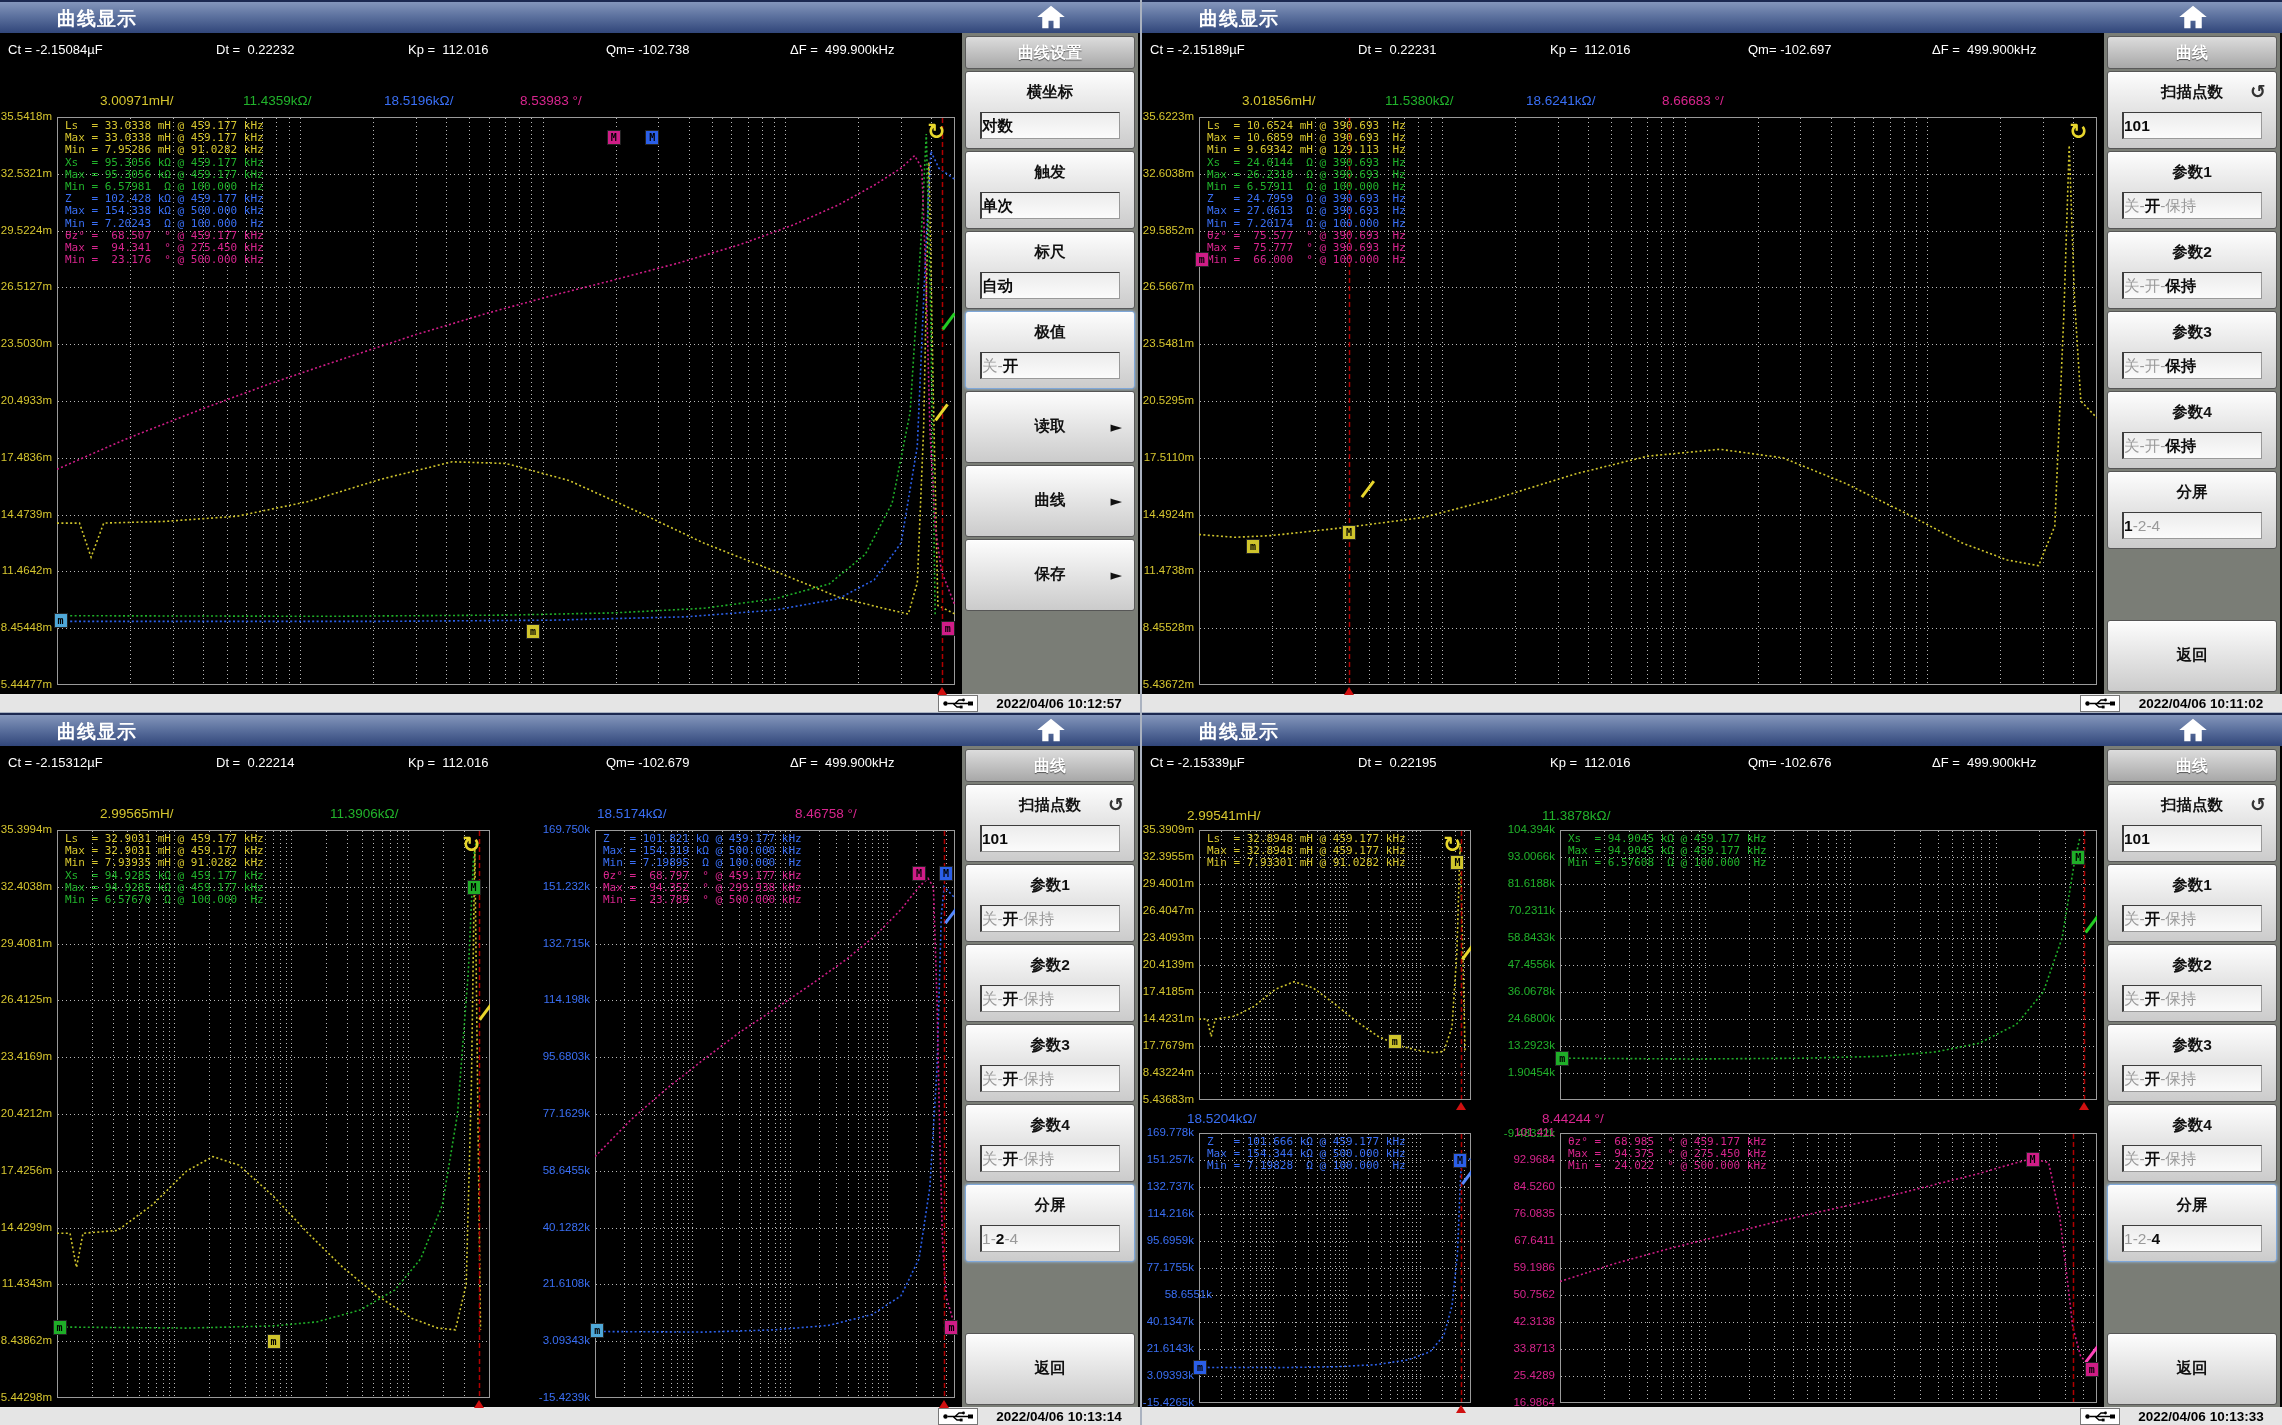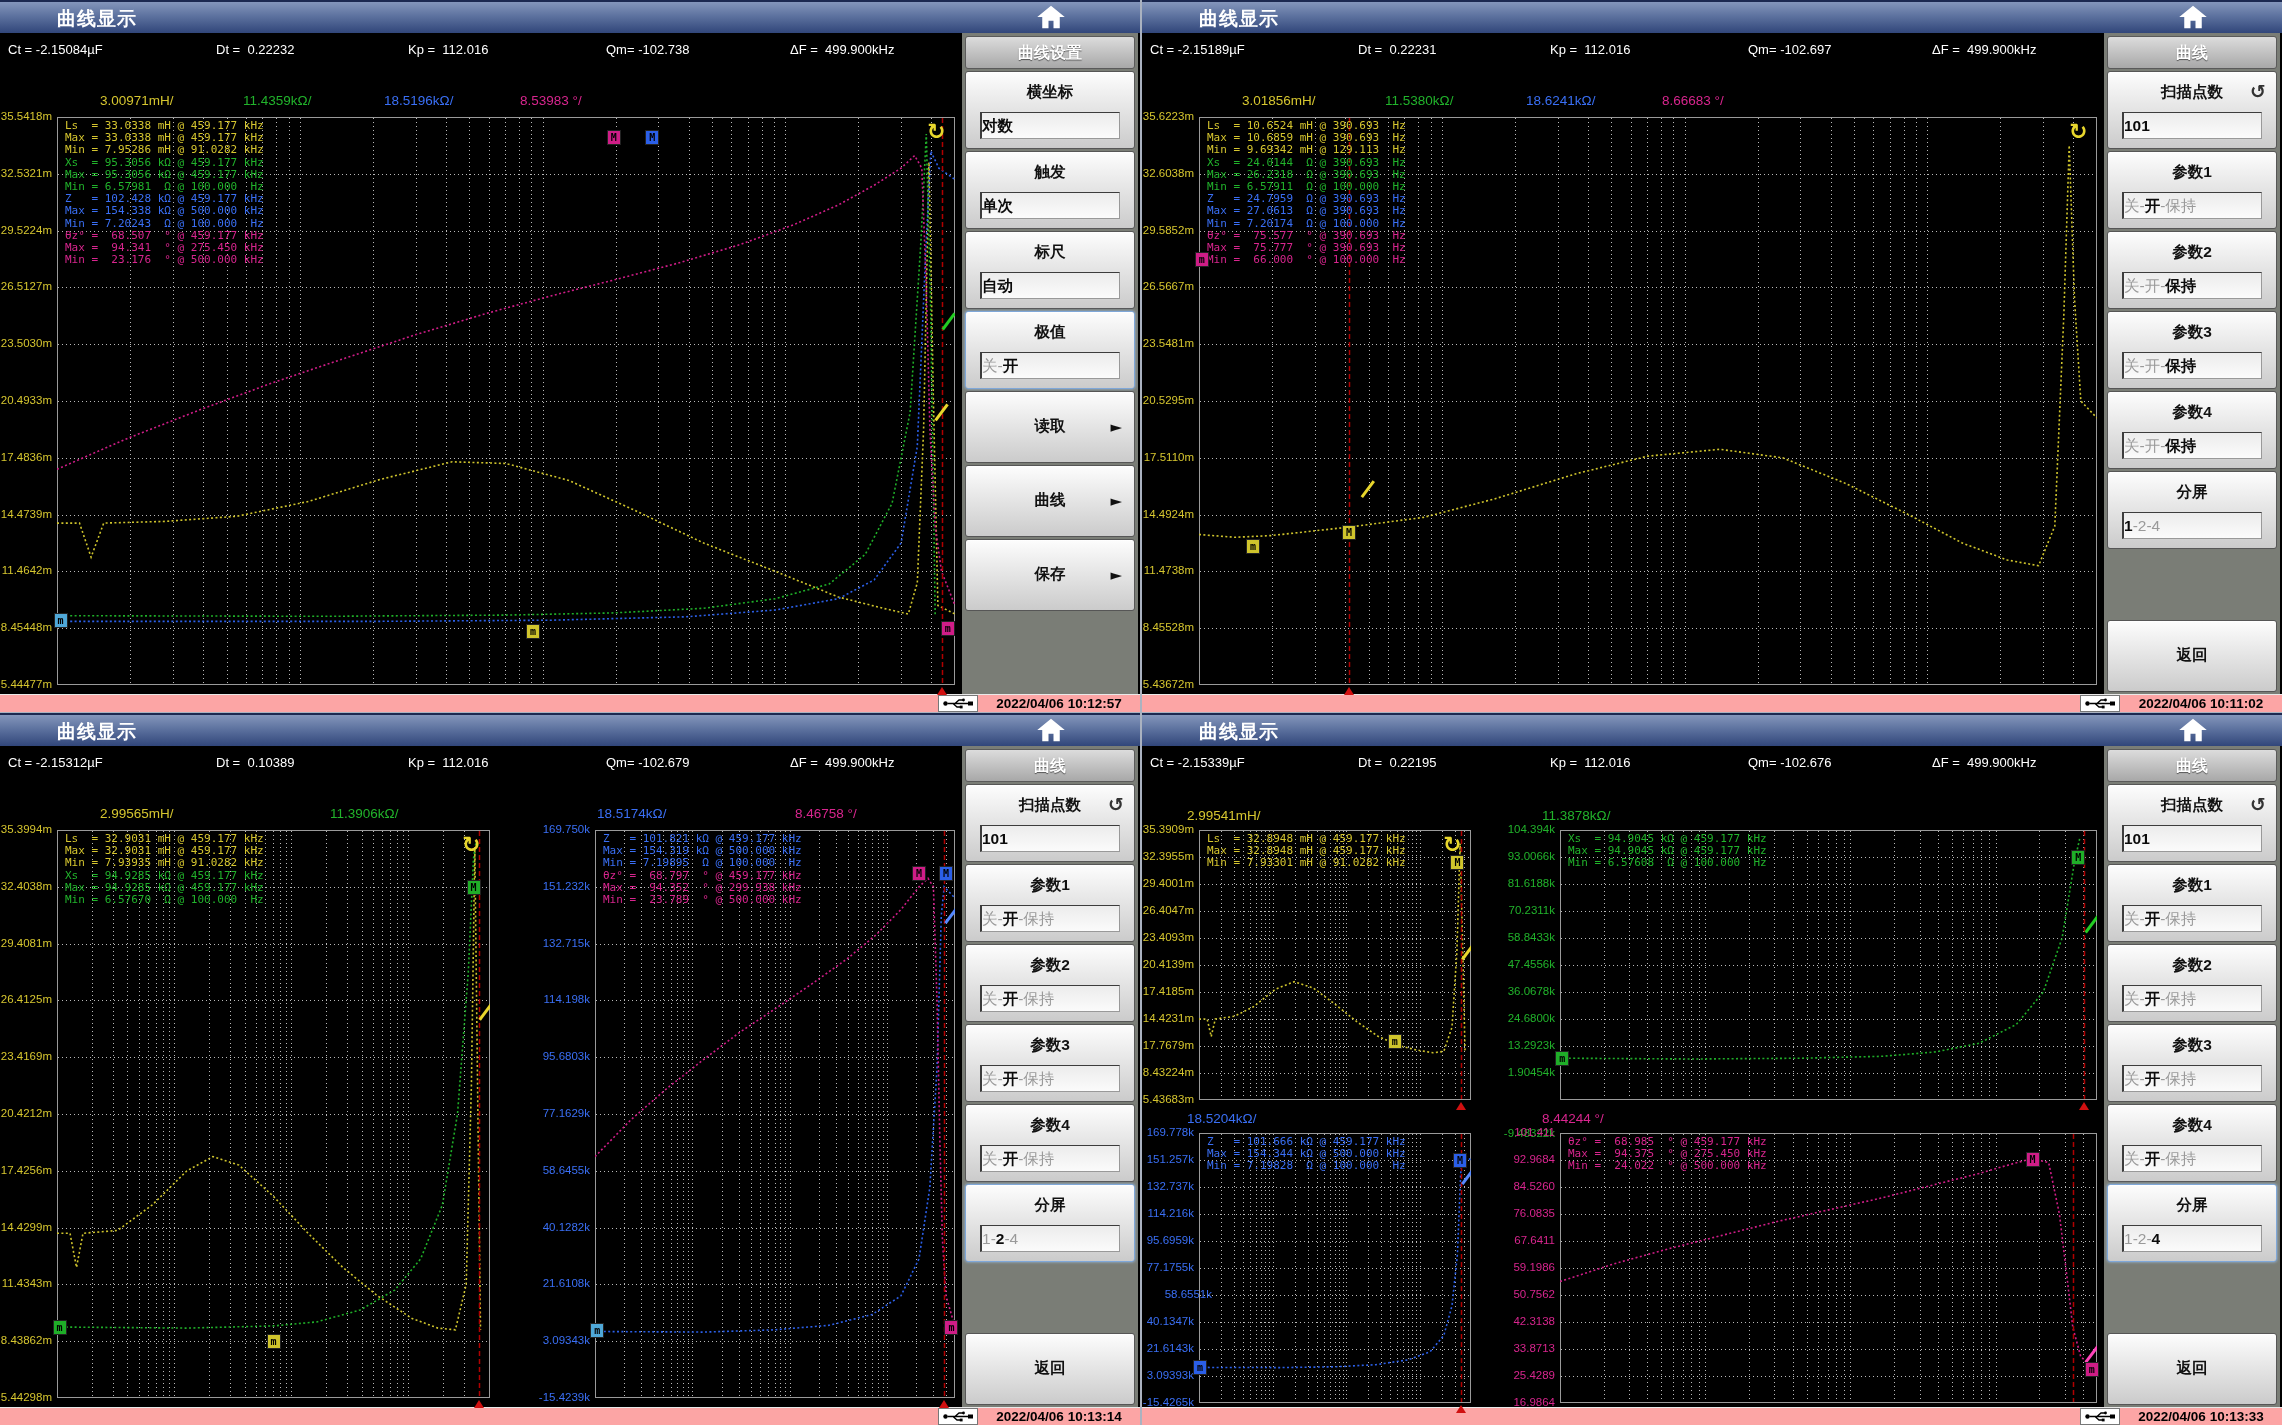--- a/index.html
+++ b/index.html
@@ -33,21 +33,21 @@
   .mbtn.focused{border:1px solid #7fa7d8;box-shadow:0 0 3px #9cc0e8, inset 0 1px 0 rgba(255,255,255,.7);}
   .mbtn .lbl{display:block;text-align:center;font-size:15.5px;font-weight:bold;color:#111;margin-top:10px;}
   .mbtn.action .lbl{margin-top:24px;}
   .valbox{position:absolute;left:14px;right:14px;bottom:9px;height:25px;background:linear-gradient(180deg,#ececec,#fbfbfb);
     border:1px solid #999;border-left:2px solid #3c3c3c;border-top:1px solid #3c3c3c;
     line-height:25px;font-size:15.5px;color:#111;}
   .seg-on{color:#0b0b0b;font-weight:bold;}
   .seg-off{color:#9a9a9a;}
   .arrow{position:absolute;right:12px;top:26px;color:#111;font-size:15px;font-family:"DejaVu Sans",sans-serif;}
   .ricon{position:absolute;right:10px;top:8px;color:#333;font-size:19px;font-weight:bold;font-family:"DejaVu Sans",sans-serif;}
-  .statusbar{position:absolute;left:0;bottom:0;width:100%;height:17px;background:#fca5a5;
+  .statusbar{position:absolute;left:0;bottom:0;width:100%;height:17px;background:#e5e5e5;
     border-top:1px solid #e9e9e9;display:flex;justify-content:flex-end;align-items:center;}
   .usb{width:38px;height:15px;background:#fff;border:1px solid #777;margin-right:5px;display:flex;align-items:center;justify-content:center;}
   .time{font-size:13.5px;font-weight:bold;color:#000;margin-right:5px;width:152px;text-align:center;}
 </style>
 </head>
 <body>
 
 <div id="app">
     <div class="panel" style="left: 0px; top: 0px;">
       <div class="titlebar">
@@ -315,21 +315,21 @@
     </div>
     <div class="panel" style="left: 0px; top: 713px;">
       <div class="titlebar">
         <span class="title-text">曲线显示</span>
         <div class="home-btn"><svg width="30" height="26" viewBox="0 0 24 20">
             <path d="M12 1 L23 10 H19 V19 H14 V13 H10 V19 H5 V10 H1 Z" fill="#fff"></path>
           </svg></div>
       </div>
       <div class="content">
         <span class="stat" style="left: 8px;">Ct = -2.15312µF</span>
-        <span class="stat" style="left: 216px;">Dt =  0.10389</span>
+        <span class="stat" style="left: 216px;">Dt =  0.22214</span>
         <span class="stat" style="left: 408px;">Kp =  112.016</span>
         <span class="stat" style="left: 606px;">Qm= -102.679</span>
         <span class="stat" style="left: 790px;">ΔF =  499.900kHz</span>
         <span class="scalet" style="left: 100px; top: 60px; color: rgb(214, 198, 47);">2.99565mH/</span>
         <span class="scalet" style="left: 330px; top: 60px; color: rgb(33, 179, 43);">11.3906kΩ/</span>
         <span class="scalet" style="left: 597px; top: 60px; color: rgb(58, 111, 245);">18.5174kΩ/</span>
         <span class="scalet" style="left: 795px; top: 60px; color: rgb(216, 37, 142);">8.46758 °/</span>
         <div class="ylab" style="left: -3px; top: 77px; color: rgb(214, 198, 47);">35.3994m</div>
         <div class="ylab" style="left: -3px; top: 133.8px; color: rgb(214, 198, 47);">32.4038m</div>
         <div class="ylab" style="left: -3px; top: 190.6px; color: rgb(214, 198, 47);">29.4081m</div>

